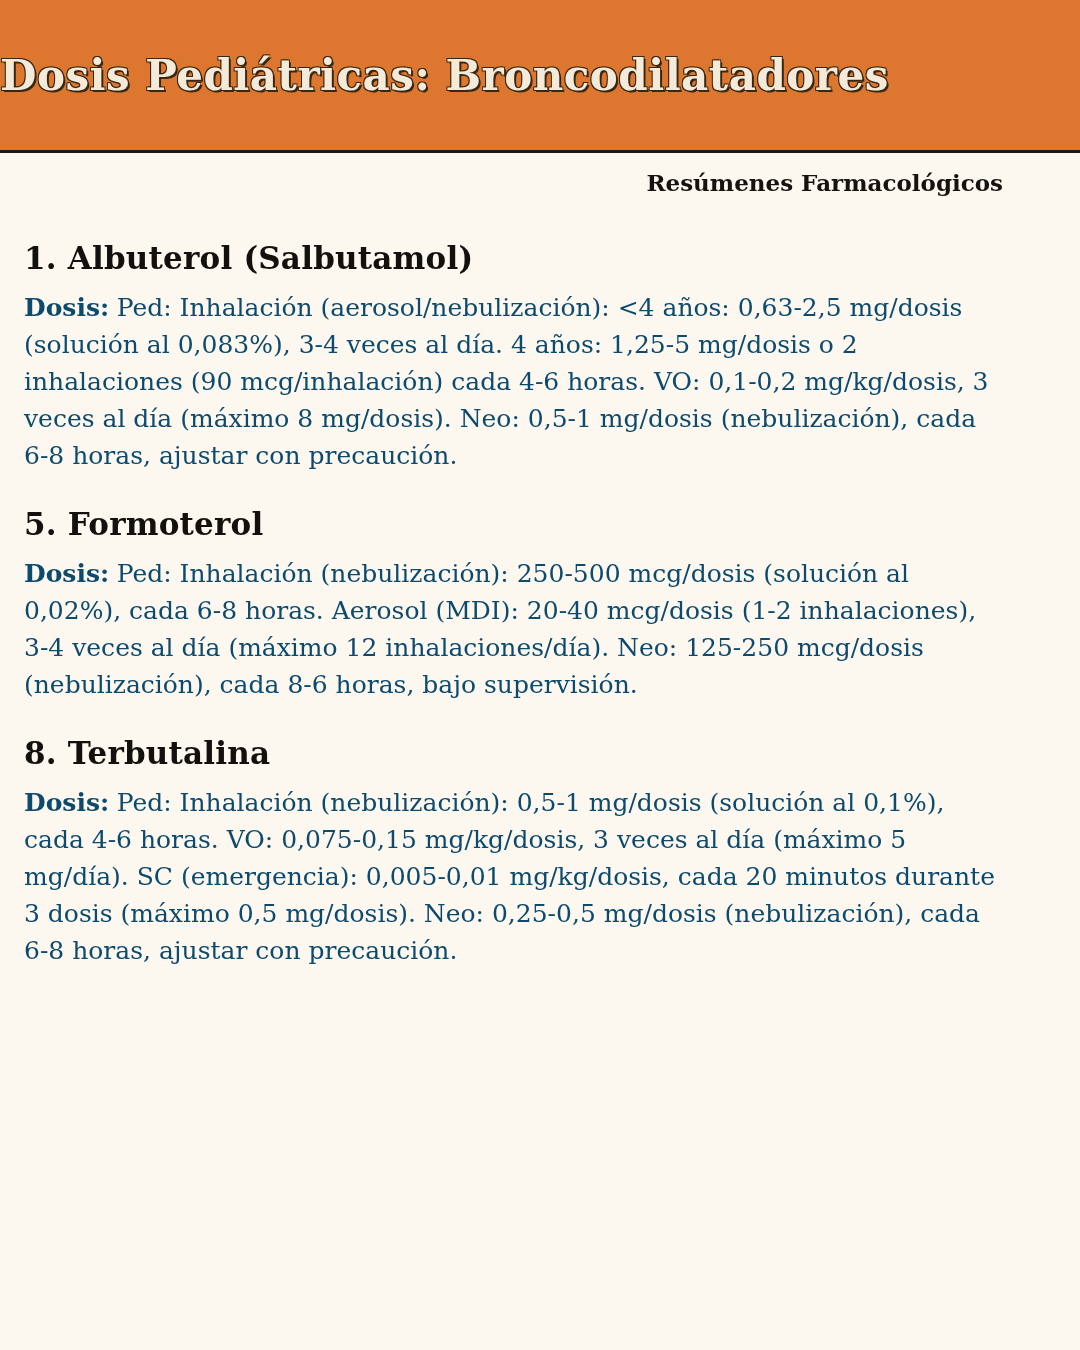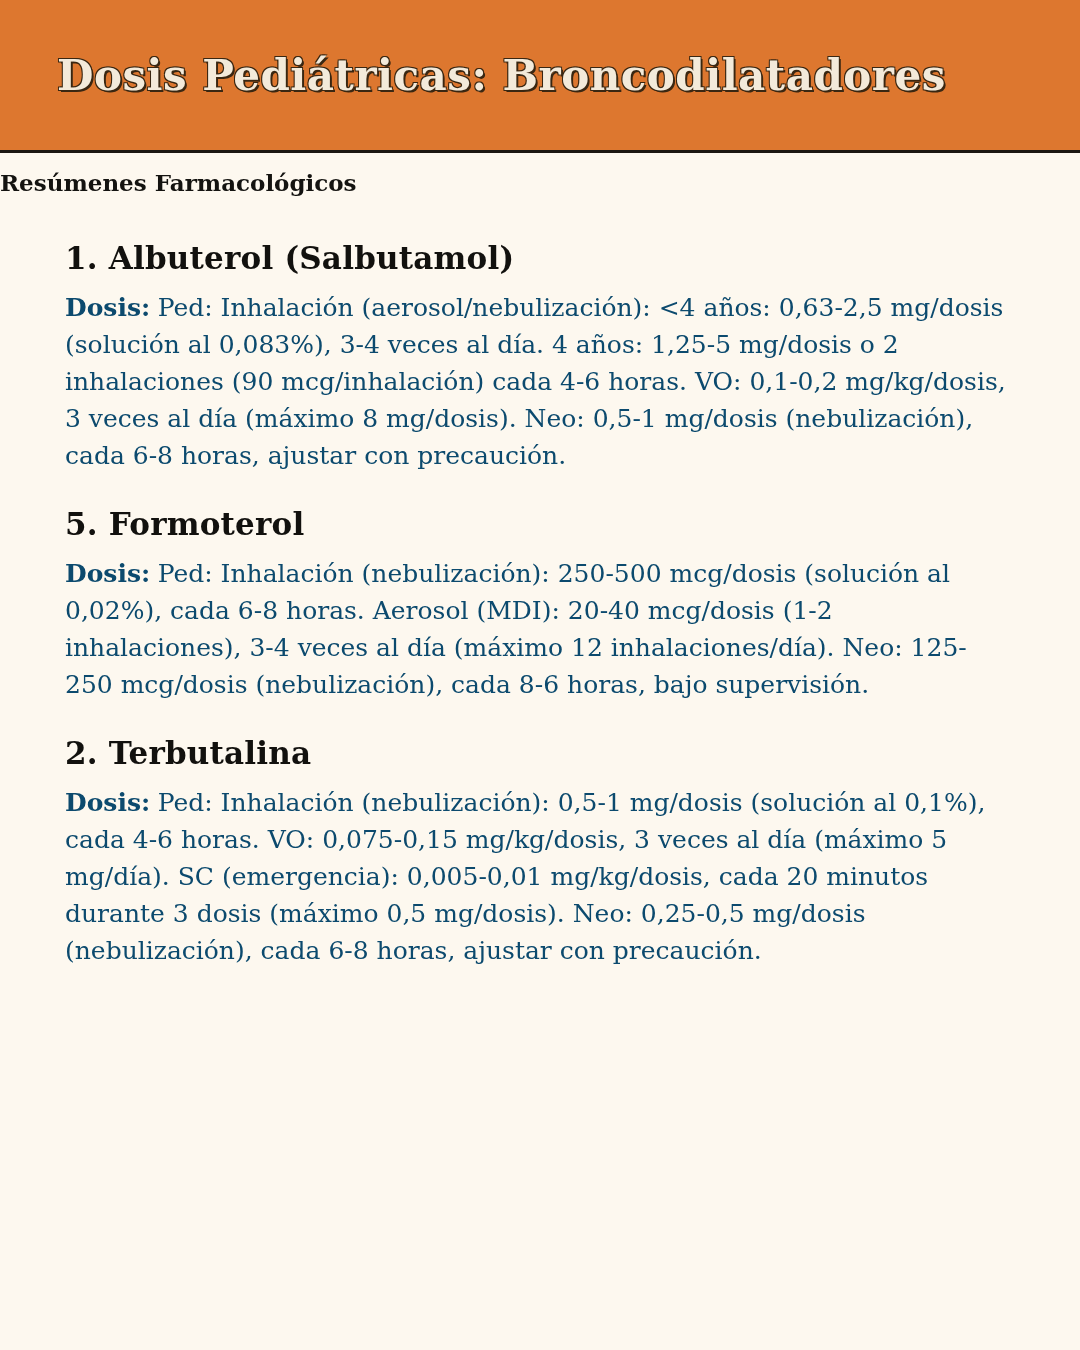--- a/index.html
+++ b/index.html
@@ -12,43 +12,44 @@
     overflow: hidden;
     font-family: "DejaVu Serif", "Liberation Serif", serif;
     color: #100F0D;
   }
   .header-band {
     height: 153px;
     background: #DD772F;
     border-bottom: 3px solid #1c1812;
     display: flex;
     align-items: center;
-    padding-left: 57px;
   }
   .header-title {
     font-size: 42px;
     font-weight: bold;
     letter-spacing: 0.5px;
     color: #F3EADA;
     text-shadow:
       -1px -1px 0 #3a2712,
        1px -1px 0 #3a2712,
       -1px  1px 0 #3a2712,
        2px  2px 0 #3a2712;
   }
   .subtitle-row {
+    text-align: right;
+    padding-right: 77px;
     margin-top: 16px;
   }
   .subtitle {
     font-size: 23px;
     font-weight: bold;
     color: #141310;
   }
   .content {
-    padding-left: 65px;
+    padding-left: 24px;
     padding-right: 73px;
     margin-top: 40px;
   }
   .section-heading {
     font-size: 31px;
     font-weight: bold;
     color: #12110E;
     margin-top: 32px;
     letter-spacing: 0.2px;
   }
@@ -88,18 +89,18 @@
 
     <div class="section">
       <div class="section-heading">5. Formoterol</div>
     </div>
 
     <div class="section">
       <p class="section-body"><span class="dosis-label">Dosis:</span><span>Ped: Inhalación (nebulización): 250-500 mcg/dosis (solución al 0,02%), cada 6-8 horas. Aerosol (MDI): 20-40 mcg/dosis (1-2 inhalaciones), 3-4 veces al día (máximo 12 inhalaciones/día). Neo: 125-250 mcg/dosis (nebulización), cada 8-6 horas, bajo supervisión.</span></p>
     </div>
 
     <div class="section">
-      <div class="section-heading">2. Terbutalina</div>
+      <div class="section-heading">8. Terbutalina</div>
       <p class="section-body"><span class="dosis-label">Dosis:</span><span>Ped: Inhalación (nebulización): 0,5-1 mg/dosis (solución al 0,1%), cada 4-6 horas. VO: 0,075-0,15 mg/kg/dosis, 3 veces al día (máximo 5 mg/día). SC (emergencia): 0,005-0,01 mg/kg/dosis, cada 20 minutos durante 3 dosis (máximo 0,5 mg/dosis). Neo: 0,25-0,5 mg/dosis (nebulización), cada 6-8 horas, ajustar con precaución.</span></p>
     </div>
 
   </div>
 </div>
 
 </body></html>

